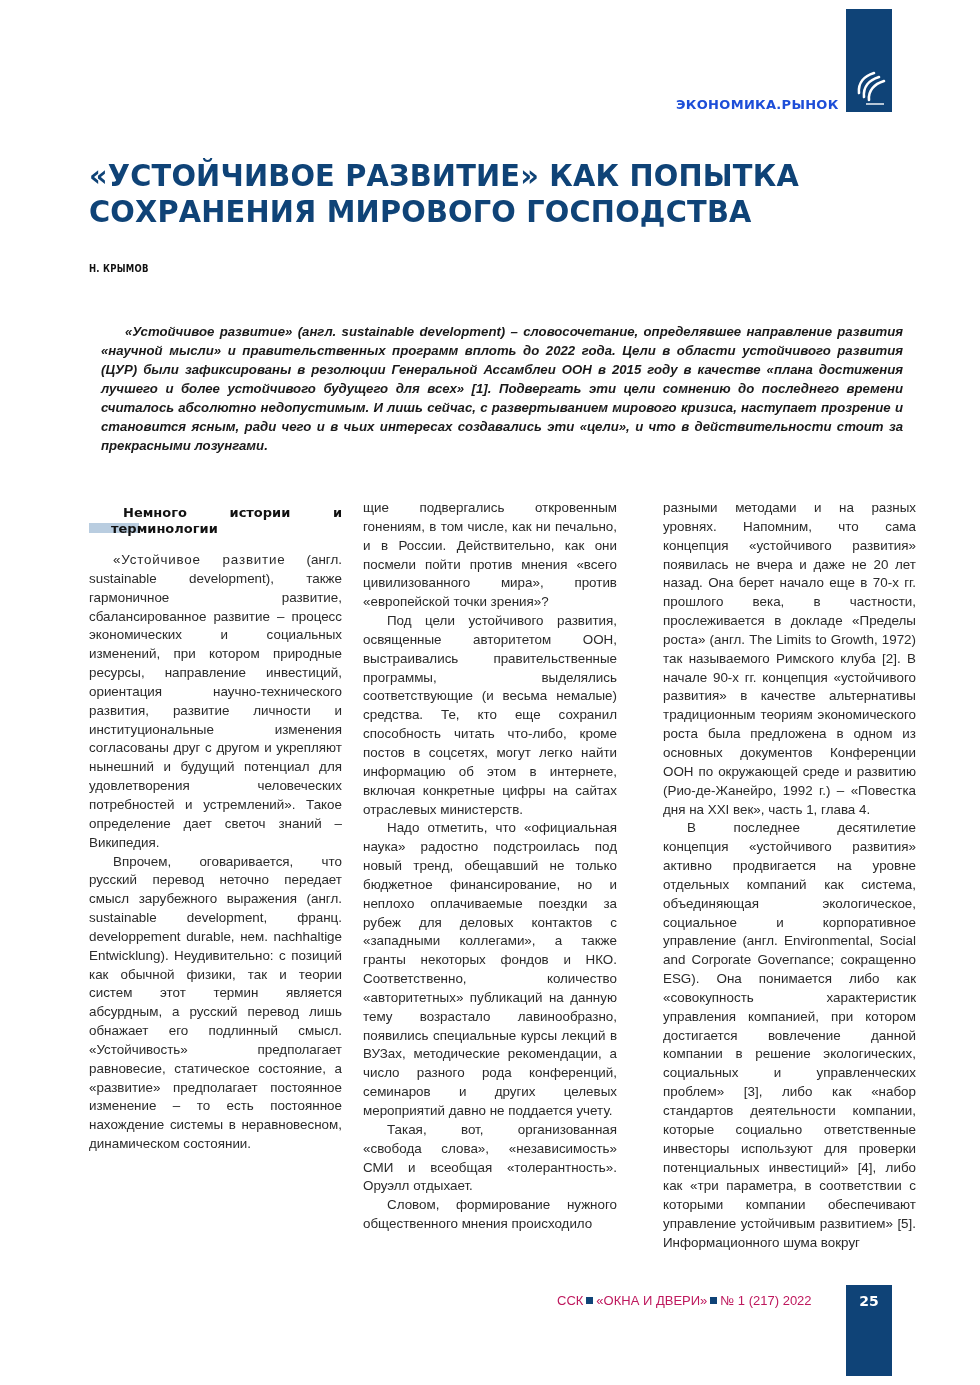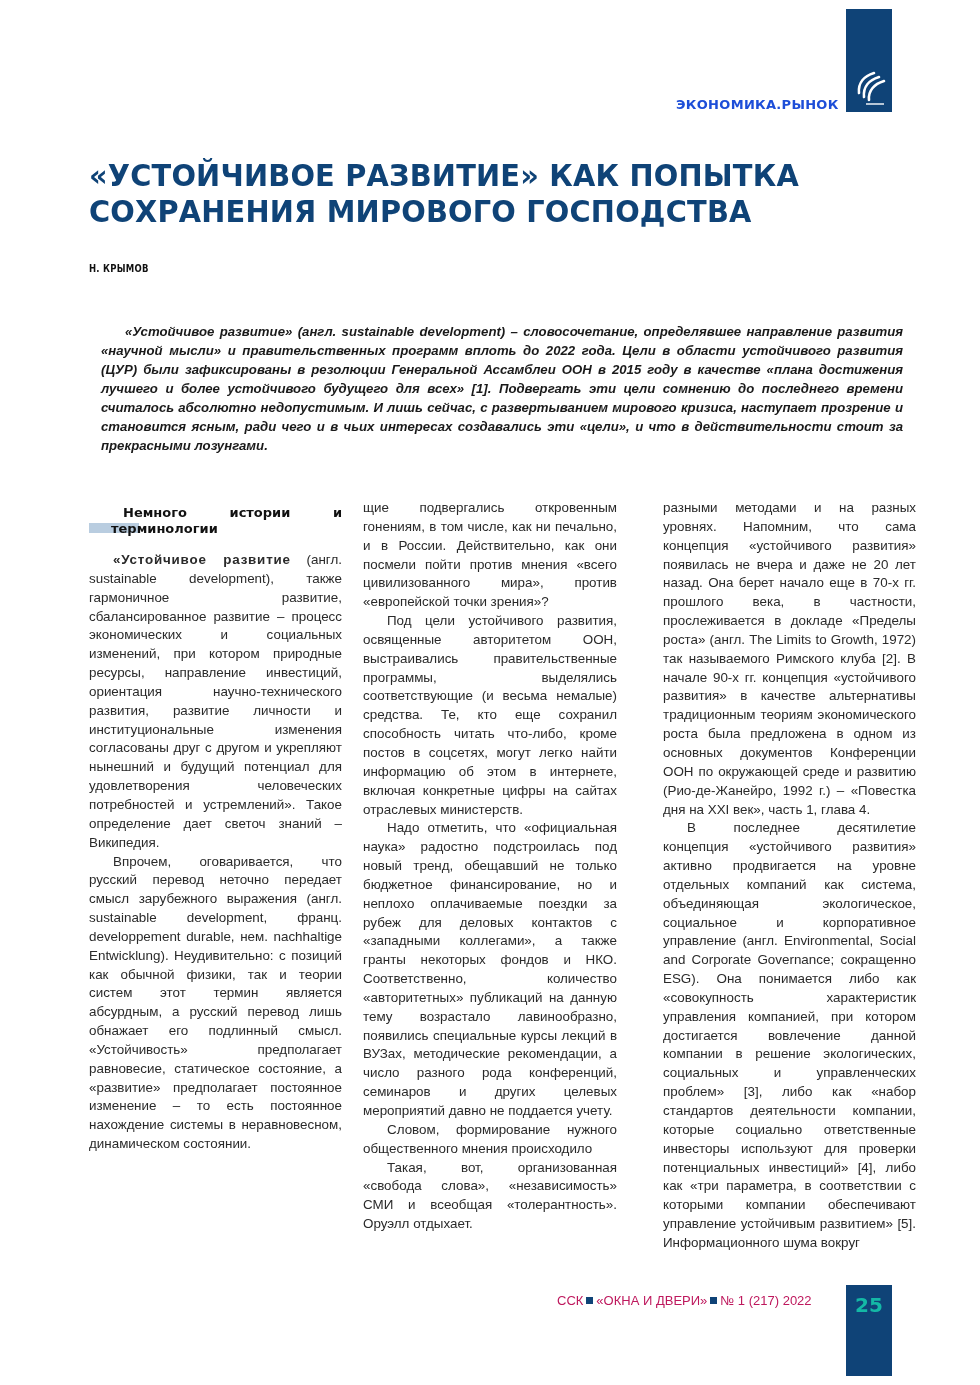--- a/index.html
+++ b/index.html
@@ -36,30 +36,30 @@
   .col p { margin: 0; text-indent: 24px; }
   .col p.cont { text-indent: 0; }
 
   .subhead { position: relative; margin: 6px 0 14px 0; padding-left: 22px;
              font-family: "DejaVu Sans", sans-serif; font-weight: bold; font-size: 13px;
              line-height: 16px; color: #111; }
   .subhead .accent { position: absolute; left: 0; top: 18px; width: 50px; height: 10px;
                      background: #b9cde0; z-index: 0; }
   .subhead span.txt { position: relative; z-index: 1; margin-left: 12px; }
 
-  .lead-term { font-weight: bold; letter-spacing: 0.8px; }
+  .lead-term { font-weight: normal; letter-spacing: 0.8px; }
 
   .footer { position: absolute; left: 557px; top: 1293px; font-size: 13px; color: #be185d;
             white-space: nowrap; }
   .footer .sq { display: inline-block; width: 7px; height: 7px; background: #0f4377;
                 margin: 0 3px 2px 3px; vertical-align: middle; }
   .page-tab { position: absolute; left: 846px; top: 1285px; width: 46px; height: 91px;
               background: #0f4377; }
   .page-num { position: absolute; left: 0; top: 8px; width: 46px; text-align: center;
-              color: #14b8a6; font-weight: bold; font-size: 20px;
+              color: #ffffff; font-weight: bold; font-size: 14px;
               font-family: "DejaVu Sans", sans-serif; }
 </style>
 </head>
 <body>
 
 <div class="top-bar">
   <svg class="logo" viewBox="0 0 34 40">
     <g fill="none" stroke="#ffffff" stroke-width="2.6" stroke-linecap="round">
       <path d="M22 6 C12 9, 6 16, 7 26"></path>
       <path d="M27 10 C17 13, 11 20, 12 30"></path>
@@ -86,22 +86,22 @@
     <span class="txt">Немного истории и терминологии</span>
   </div>
   <p><span class="lead-term">«Устойчивое развитие</span><span> (англ. sustainable development), также гармоничное развитие, сбалансированное развитие – процесс экономических и социальных изменений, при котором природные ресурсы, направление инвестиций, ориентация научно-технического развития, развитие личности и институциональные изменения согласованы друг с другом и укрепляют нынешний и будущий потенциал для удовлетворения человеческих потребностей и устремлений». Такое определение дает светоч знаний – Википедия.</span></p>
   <p>Впрочем, оговаривается, что русский перевод неточно передает смысл зарубежного выражения (англ. sustainable development, франц. developpement durable, нем. nachhaltige Entwicklung). Неудивительно: с позиций как обычной физики, так и теории систем этот термин является абсурдным, а русский перевод лишь обнажает его подлинный смысл. «Устойчивость» предполагает равновесие, статическое состояние, а «развитие» предполагает постоянное изменение – то есть постоянное нахождение системы в неравновесном, динамическом состоянии.</p>
 </div>
 
 <div class="col col2">
   <p class="cont">щие подвергались откровенным гонениям, в том числе, как ни печально, и в России. Действительно, как они посмели пойти против мнения «всего цивилизованного мира», против «европейской точки зрения»?</p>
   <p>Под цели устойчивого развития, освященные авторитетом ООН, выстраивались правительственные программы, выделялись соответствующие (и весьма немалые) средства. Те, кто еще сохранил способность читать что-либо, кроме постов в соцсетях, могут легко найти информацию об этом в интернете, включая конкретные цифры на сайтах отраслевых министерств.</p>
   <p>Надо отметить, что «официальная наука» радостно подстроилась под новый тренд, обещавший не только бюджетное финансирование, но и неплохо оплачиваемые поездки за рубеж для деловых контактов с «западными коллегами», а также гранты некоторых фондов и НКО. Соответственно, количество «авторитетных» публикаций на данную тему возрастало лавинообразно, появились специальные курсы лекций в ВУЗах, методические рекомендации, а число разного рода конференций, семинаров и других целевых мероприятий давно не поддается учету.</p>
+  <p>Такая, вот, организованная «свобода слова», «независимость» СМИ и всеобщая «толерантность». Оруэлл отдыхает.</p>
   <p>Словом, формирование нужного общественного мнения происходило</p>
-  <p>Такая, вот, организованная «свобода слова», «независимость» СМИ и всеобщая «толерантность». Оруэлл отдыхает.</p>
 </div>
 
 <div class="col col3">
   <p class="cont">разными методами и на разных уровнях. Напомним, что сама концепция «устойчивого развития» появилась не вчера и даже не 20 лет назад. Она берет начало еще в 70-х гг. прошлого века, в частности, прослеживается в докладе «Пределы роста» (англ. The Limits to Growth, 1972) так называемого Римского клуба [2]. В начале 90-х гг. концепция «устойчивого развития» в качестве альтернативы традиционным теориям экономического роста была предложена в одном из основных документов Конференции ООН по окружающей среде и развитию (Рио-де-Жанейро, 1992 г.) – «Повестка дня на XXI век», часть 1, глава 4.</p>
   <p>В последнее десятилетие концепция «устойчивого развития» активно продвигается на уровне отдельных компаний как система, объединяющая экологическое, социальное и корпоративное управление (англ. Environmental, Social and Corporate Governance; сокращенно ESG). Она понимается либо как «совокупность характеристик управления компанией, при котором достигается вовлечение данной компании в решение экологических, социальных и управленческих проблем» [3], либо как «набор стандартов деятельности компании, которые социально ответственные инвесторы используют для проверки потенциальных инвестиций» [4], либо как «три параметра, в соответствии с которыми компании обеспечивают управление устойчивым развитием» [5]. Информационного шума вокруг</p>
 </div>
 
 <div class="footer">
   <span>ССК</span><span class="sq"></span><span>«ОКНА И ДВЕРИ»</span><span class="sq"></span><span>№ 1 (217) 2022</span>
 </div>

